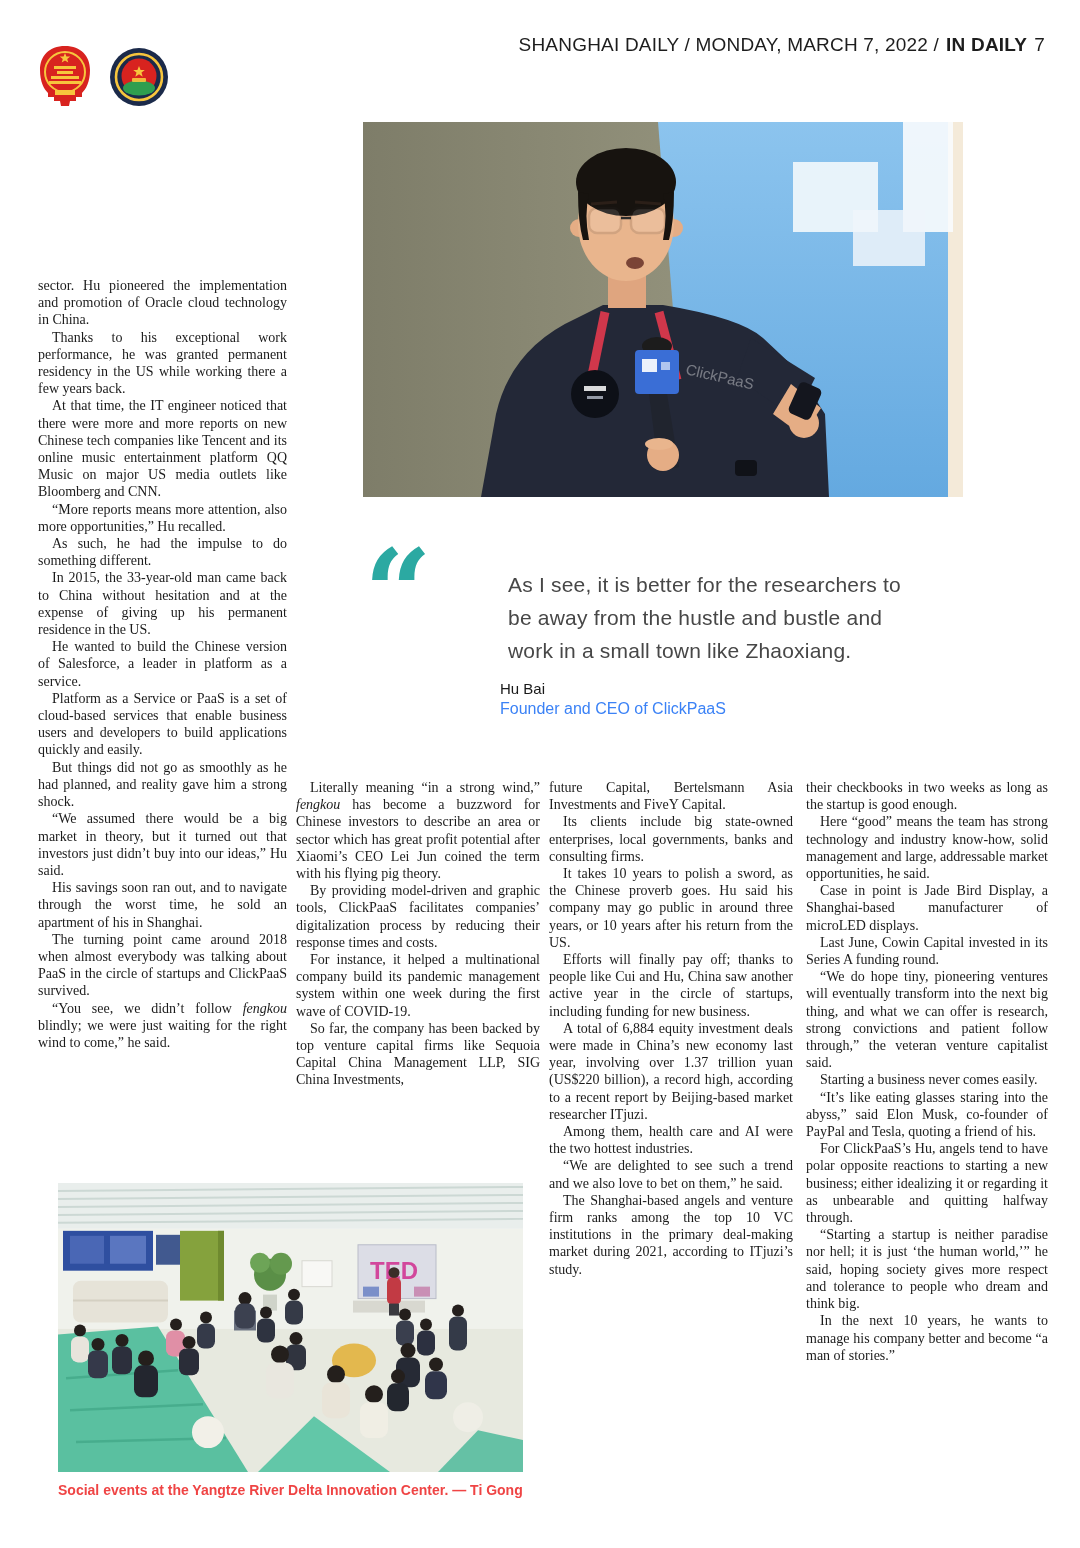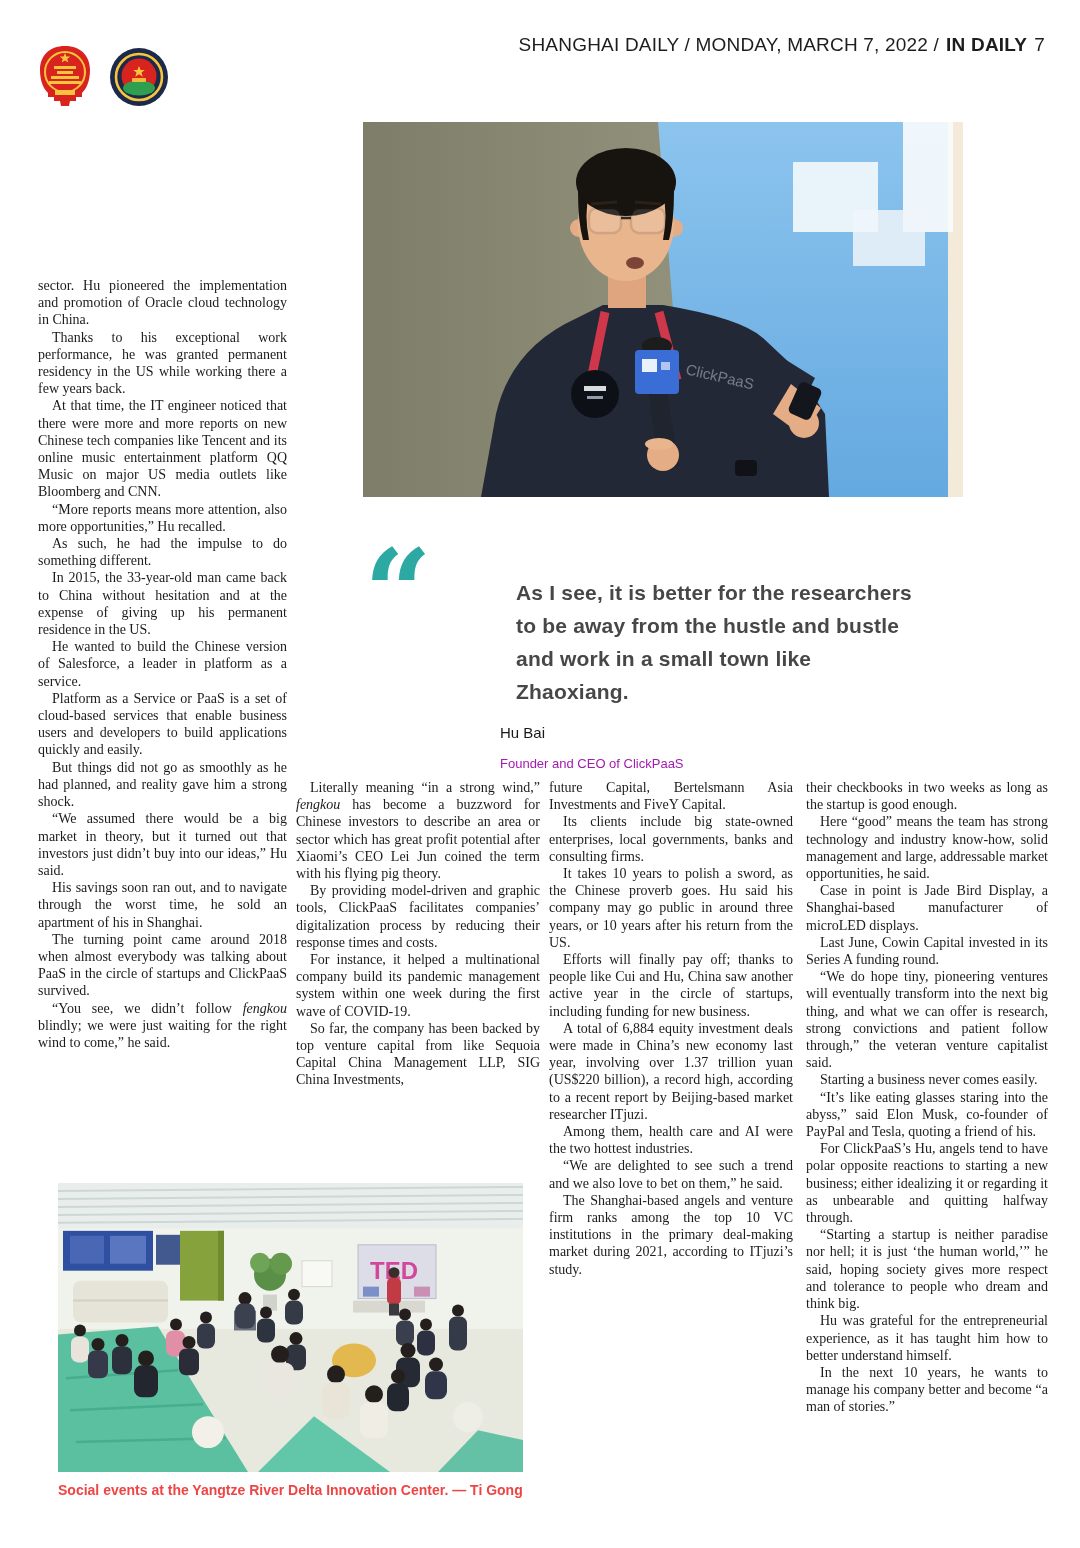--- a/index.html
+++ b/index.html
@@ -17,23 +17,23 @@
   
   .photo{position:absolute;overflow:hidden;}
   #main-photo{left:363px;top:122px;width:600px;height:375px;}
   #secondary-photo{left:58px;top:1183px;width:465px;height:289px;}
   .photo svg{display:block;width:100%;height:100%;}
 
   
   #quote-mark{position:absolute;left:364px;top:534px;font-family:"DejaVu Serif",serif;font-weight:bold;
               font-size:118px;line-height:1;color:var(--accent,#2BA9A2);}
   #quote-block{position:absolute;left:500px;top:560px;width:432px;font-family:"Liberation Sans",sans-serif;}
-  .quote-text{margin:16px;font-size:21px;line-height:33px;font-weight:700;color:#474747;letter-spacing:.2px;}
+  .quote-text{margin:8px;font-size:21px;line-height:33px;font-weight:400;color:#474747;letter-spacing:.2px;}
   .quote-author{margin-top:13px;font-size:15px;font-weight:normal;color:#191919;}
-  .quote-role{margin-top:15px;font-size:13px;color:#a21caf;}
+  .quote-role{margin-top:3px;font-size:16px;color:#3b82f6;}
 
   
   .col{position:absolute;}
   #col1{left:38px;top:277px;width:249px;}
   #col2{left:296px;top:779px;width:244px;}
   #col3{left:549px;top:779px;width:244px;}
   #col4{left:806px;top:779px;width:242px;}
   .para{margin:0;font-size:14px;line-height:17.2px;text-align:justify;color:#1b1b1b;text-indent:14px;}
   .para.flush{text-indent:0;font-family:Liberation Serif, serif;}
 
@@ -154,21 +154,21 @@
       <p class="para">But things did not go as smoothly as he had planned, and reality gave him a strong shock.</p>
       <p class="para">“We assumed there would be a big market in theory, but it turned out that investors just didn’t buy into our ideas,” Hu said.</p>
       <p class="para">His savings soon ran out, and to navigate through the worst time, he sold an apartment of his in Shanghai.</p>
       <p class="para">The turning point came around 2018 when almost everybody was talking about PaaS in the circle of startups and ClickPaaS survived.</p>
       <p class="para">“You see, we didn’t follow <i>fengkou</i> blindly; we were just waiting for the right wind to come,” he said.</p>
     </div>
   <div class="col" id="col2">
       <p class="para">Literally meaning “in a strong wind,” <i>fengkou</i> has become a buzzword for Chinese investors to describe an area or sector which has great profit potential after Xiaomi’s CEO Lei Jun coined the term with his flying pig theory.</p>
       <p class="para">By providing model-driven and graphic tools, ClickPaaS facilitates companies’ digitalization process by reducing their response times and costs.</p>
       <p class="para">For instance, it helped a multinational company build its pandemic management system within one week during the first wave of COVID-19.</p>
-      <p class="para">So far, the company has been backed by top venture capital from like Sequoia Capital China Management LLP, SIG China Investments,</p>
+      <p class="para">So far, the company has been backed by top venture capital firms like Sequoia Capital China Management LLP, SIG China Investments,</p>
     </div>
   <div class="col" id="col3">
       <p class="para flush">future Capital, Bertelsmann Asia Investments and FiveY Capital.</p>
       <p class="para">Its clients include big state-owned enterprises, local governments, banks and consulting firms.</p>
       <p class="para">It takes 10 years to polish a sword, as the Chinese proverb goes. Hu said his company may go public in around three years, or 10 years after his return from the US.</p>
       <p class="para">Efforts will finally pay off; thanks to people like Cui and Hu, China saw another active year in the circle of startups, including funding for new business.</p>
       <p class="para">A total of 6,884 equity investment deals were made in China’s new economy last year, involving over 1.37 trillion yuan (US$220 billion), a record high, according to a recent report by Beijing-based market researcher ITjuzi.</p>
       <p class="para">Among them, health care and AI were the two hottest industries.</p>
       <p class="para">“We are delighted to see such a trend and we also love to bet on them,” he said.</p>
       <p class="para">The Shanghai-based angels and venture firm ranks among the top 10 VC institutions in the primary deal-making market during 2021, according to ITjuzi’s study.</p>
@@ -176,21 +176,20 @@
   <div class="col" id="col4">
       <p class="para flush">their checkbooks in two weeks as long as the startup is good enough.</p>
       <p class="para">Here “good” means the team has strong technology and industry know-how, solid management and large, addressable market opportunities, he said.</p>
       <p class="para">Case in point is Jade Bird Display, a Shanghai-based manufacturer of microLED displays.</p>
       <p class="para">Last June, Cowin Capital invested in its Series A funding round.</p>
       <p class="para">“We do hope tiny, pioneering ventures will eventually transform into the next big thing, and what we can offer is research, strong convictions and patient follow through,” the veteran venture capitalist said.</p>
       <p class="para">Starting a business never comes easily.</p>
       <p class="para">“It’s like eating glasses staring into the abyss,” said Elon Musk, co-founder of PayPal and Tesla, quoting a friend of his.</p>
       <p class="para">For ClickPaaS’s Hu, angels tend to have polar opposite reactions to starting a new business; either idealizing it or regarding it as unbearable and quitting halfway through.</p>
       <p class="para">“Starting a startup is neither paradise nor hell; it is just ‘the human world,’” he said, hoping society gives more respect and tolerance to people who dream and think big.</p>
-      <p class="para">Hu was grateful for the entrepreneurial experience, as it has taught him how to better understand himself.</p>
       <p class="para">In the next 10 years, he wants to manage his company better and become “a man of stories.”</p>
     </div>
 
   <div class="photo" id="secondary-photo" aria-label="People seated in a circle at a social event in a bright office space with green tiered seating, plants and a presentation screen.">
     <svg viewBox="0 0 465 290" preserveAspectRatio="none">
       <rect x="0" y="0" width="465" height="46" fill="#E9EEEC"></rect>
       <g stroke="#CCD8D4" stroke-width="2">
         <line x1="0" y1="8" x2="465" y2="4"></line>
           <line x1="0" y1="16" x2="465" y2="12"></line>
         <line x1="0" y1="24" x2="465" y2="20"></line>

